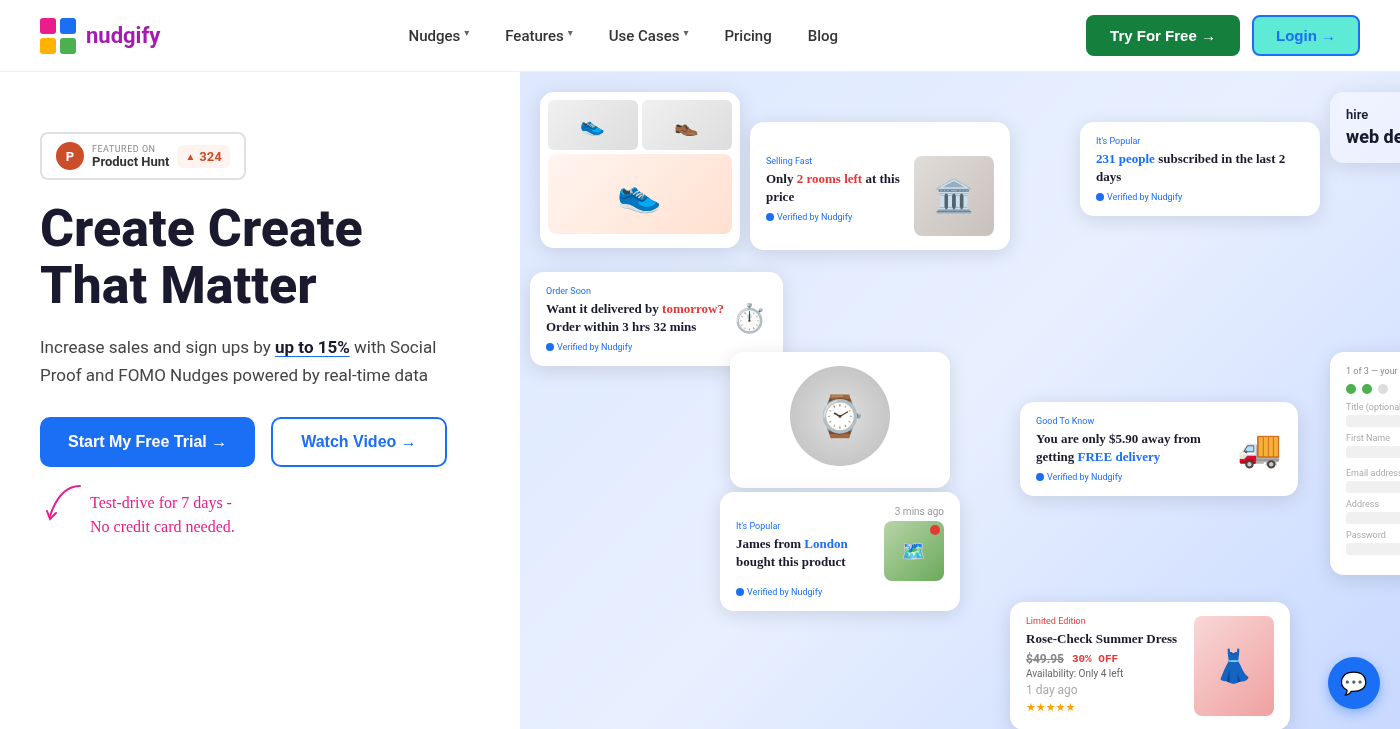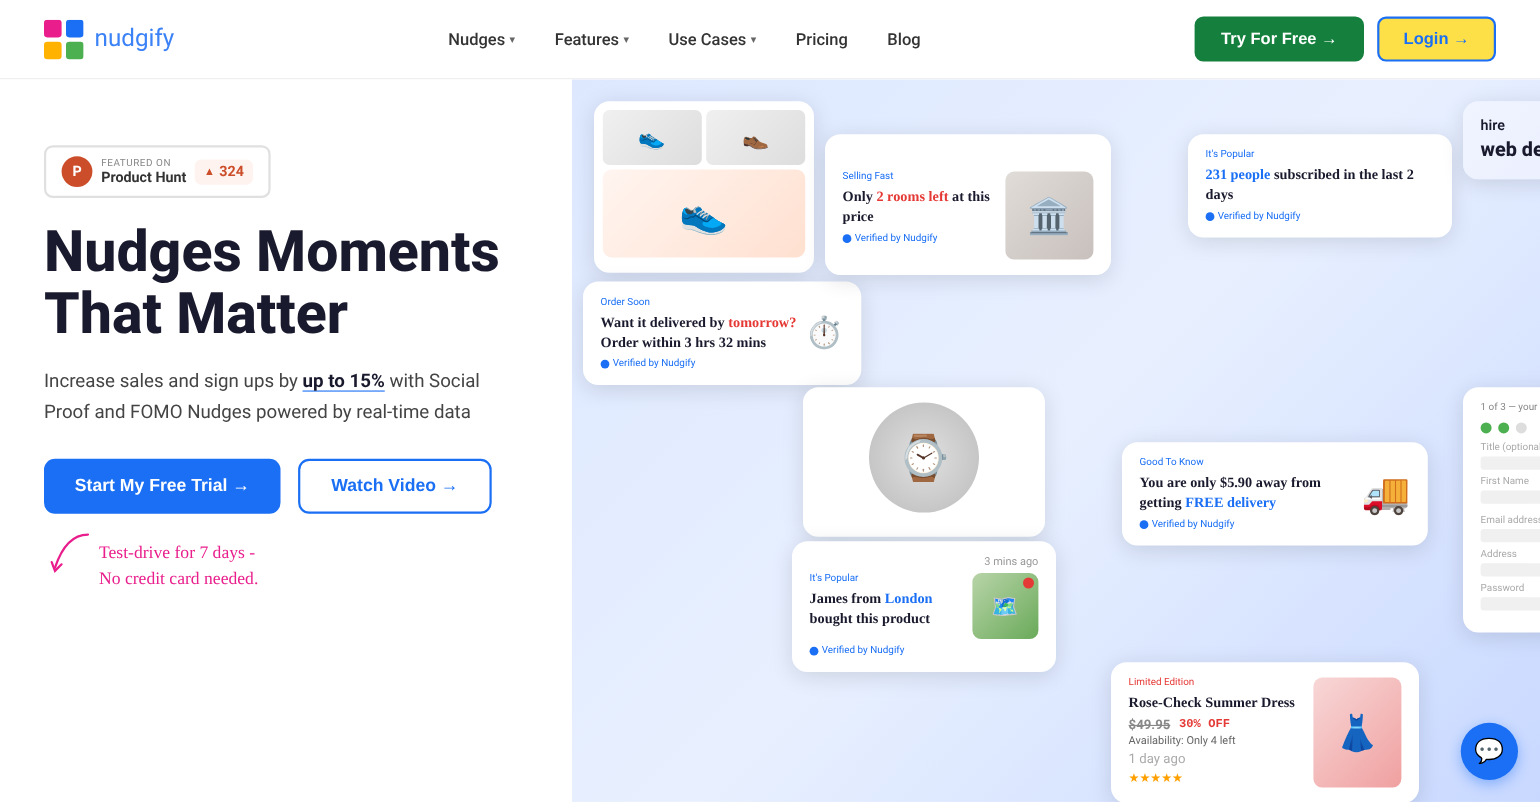--- a/index.html
+++ b/index.html
@@ -6,36 +6,36 @@
     body { font-family: -apple-system, BlinkMacSystemFont, 'Segoe UI', Roboto, sans-serif; background: #fff; overflow-x: hidden; }
 
     
     .header {
       display: flex; align-items: center; justify-content: space-between;
       padding: 0 40px; height: 72px; border-bottom: 1px solid #eee;
       background: #fff; position: relative; z-index: 10;
     }
     .logo { display: flex; align-items: center; gap: 10px; }
     .logo-icon { width: 36px; height: 36px; }
-    .logo-text { font-size: 22px; font-weight: 400; color: #3b82f6; }
+    .logo-text { font-size: 22px; font-weight: 700; color: #a21caf; }
     .nav { display: flex; align-items: center; gap: 8px; }
     .nav-item {
-      display: flex; align-items: center; gap: 4px;
+      display: flex; gap: 4px;
       padding: 8px 14px; cursor: pointer; color: #333; font-size: 15px;
       font-weight: 500; text-decoration: none; border-radius: 6px;
     }
     .nav-chevron { font-size: 10px; color: #666; }
     .nav-cta-group { display: flex; align-items: center; gap: 12px; }
     .btn-primary {
       background: #15803d; color: #fff; border: none; border-radius: 8px;
       padding: 12px 24px; font-size: 15px; font-weight: 600; cursor: pointer;
       display: flex; align-items: center; gap: 6px;
     }
     .btn-login {
-      background: #fde047; color: #1a6ff4; border: 2px solid #1a6ff4;
+      background: #5eead4; color: #1a6ff4; border: 2px solid #1a6ff4;
       border-radius: 8px; padding: 10px 22px; font-size: 15px;
       font-weight: 600; cursor: pointer;
     }
 
     
     .main { display: flex; min-height: calc(100vh - 72px); overflow: hidden; }
 
     
     .hero-left {
       flex: 0 0 520px; padding: 60px 40px 40px 40px;
@@ -200,21 +200,21 @@
         <span class="ph-featured">FEATURED ON</span>
         <span class="ph-name">Product Hunt</span>
       </div>
       <div class="ph-votes">
         <span class="ph-arrow">▲</span>
         <span>324</span>
       </div>
     </div>
 
     <h1 class="hero-title">
-      <span>Nudges Moments</span><br>
+      <span>Create Create</span><br>
       <span>That Matter</span>
     </h1>
 
     <p class="hero-subtitle">
       <span>Increase sales and sign ups by </span><span class="highlight-underline">up to 15%</span><span> with Social Proof and FOMO Nudges powered by real-time data</span>
     </p>
 
     <div class="cta-group">
       <button class="btn-hero-primary">
         <span>Start My Free Trial →</span>
@@ -238,21 +238,21 @@
   <section class="hero-right">
 
     <div class="nudge-card card-shoes" style="top:20px;left:20px;width:170px;padding:8px;">
       <div class="shoes-grid">
         <div class="shoe-thumb">👟</div>
         <div class="shoe-thumb">👞</div>
         <div class="shoe-main">👟</div>
       </div>
     </div>
 
-    <div class="nudge-card card-delivery" style="top:184px;left:10px;min-width:220px;">
+    <div class="nudge-card card-delivery" style="top:200px;left:10px;min-width:220px;">
       <div class="nudge-label"><span>Order Soon</span></div>
       <div style="display:flex;align-items:center;justify-content:space-between;">
         <div class="nudge-main">
           Want it delivered by <span class="hl-red">tomorrow?</span><br>Order within <strong>3 hrs 32 mins</strong>
         </div>
         <div style="font-size:28px;margin-left:8px;">⏱️</div>
       </div>
       <div class="nudge-verified">
         <span class="verified-dot"></span>
         <span>Verified by Nudgify</span>

